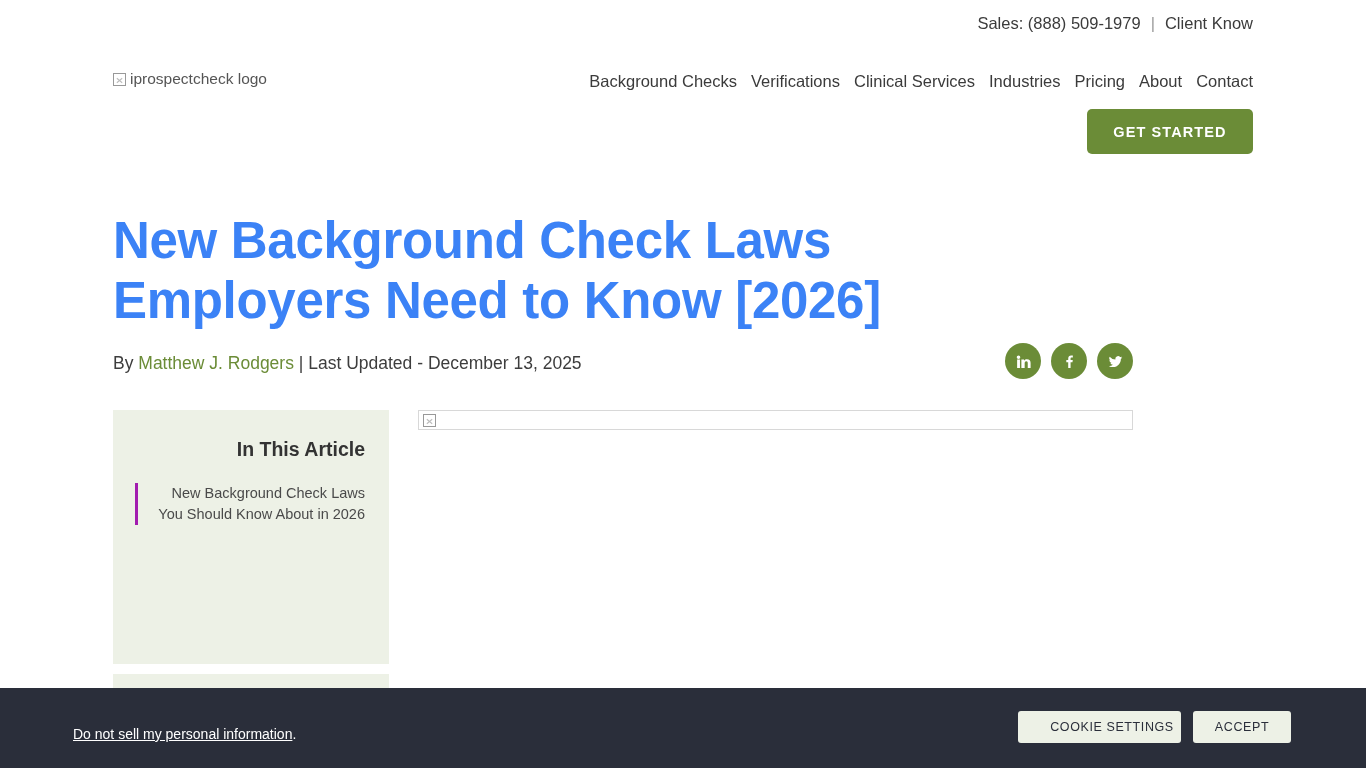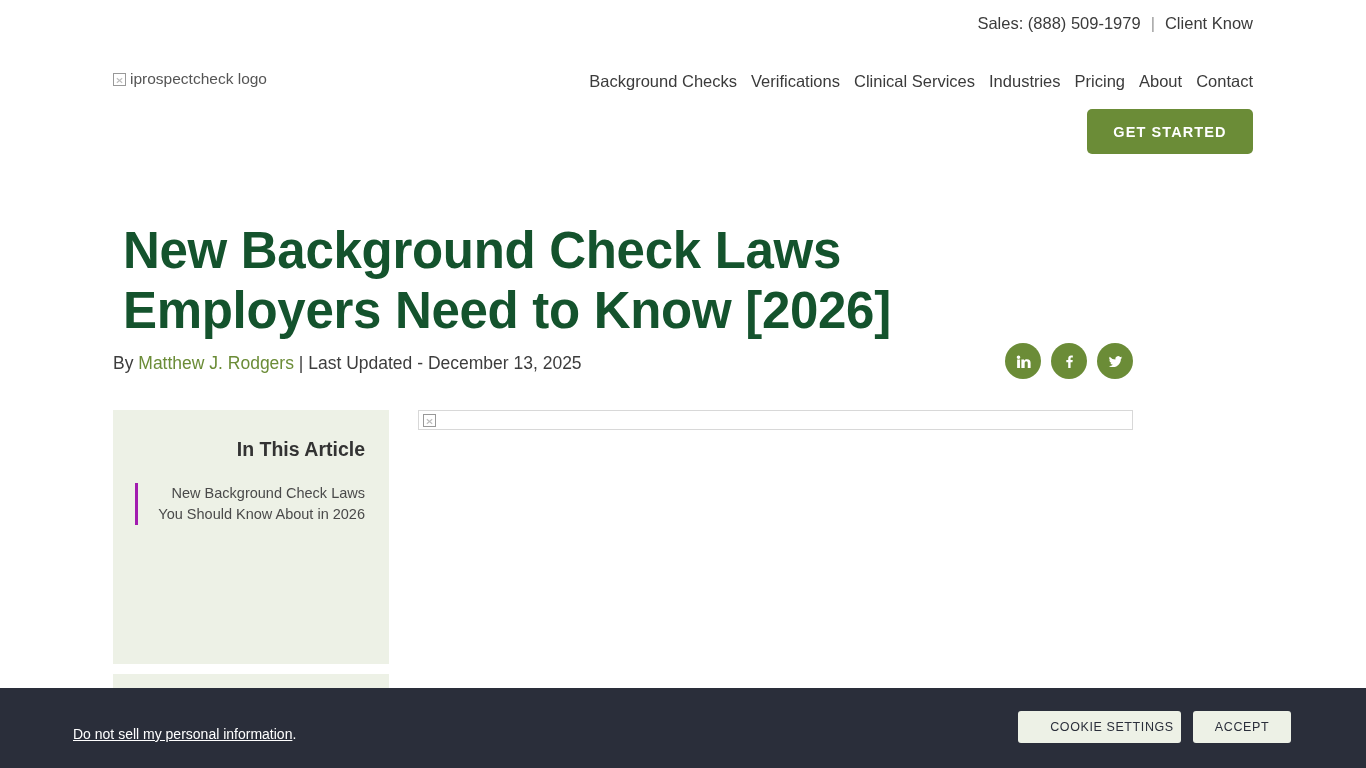--- a/index.html
+++ b/index.html
@@ -126,25 +126,25 @@
     align-items: center;
     justify-content: center;
   }
 
   
   .article-title {
     position: absolute;
     left: 113px;
     top: 211px;
     width: 960px;
-    margin: 10px;
+    margin: 0;
     font-size: 51px;
     line-height: 60px;
     font-weight: bold;
-    color: #14532d;
+    color: #3b82f6;
     letter-spacing: -0.3px;
   }
 
   .byline {
     position: absolute;
     left: 113px;
     top: 353px;
     font-size: 17.5px;
     color: #3d3d3d;
     white-space: nowrap;

